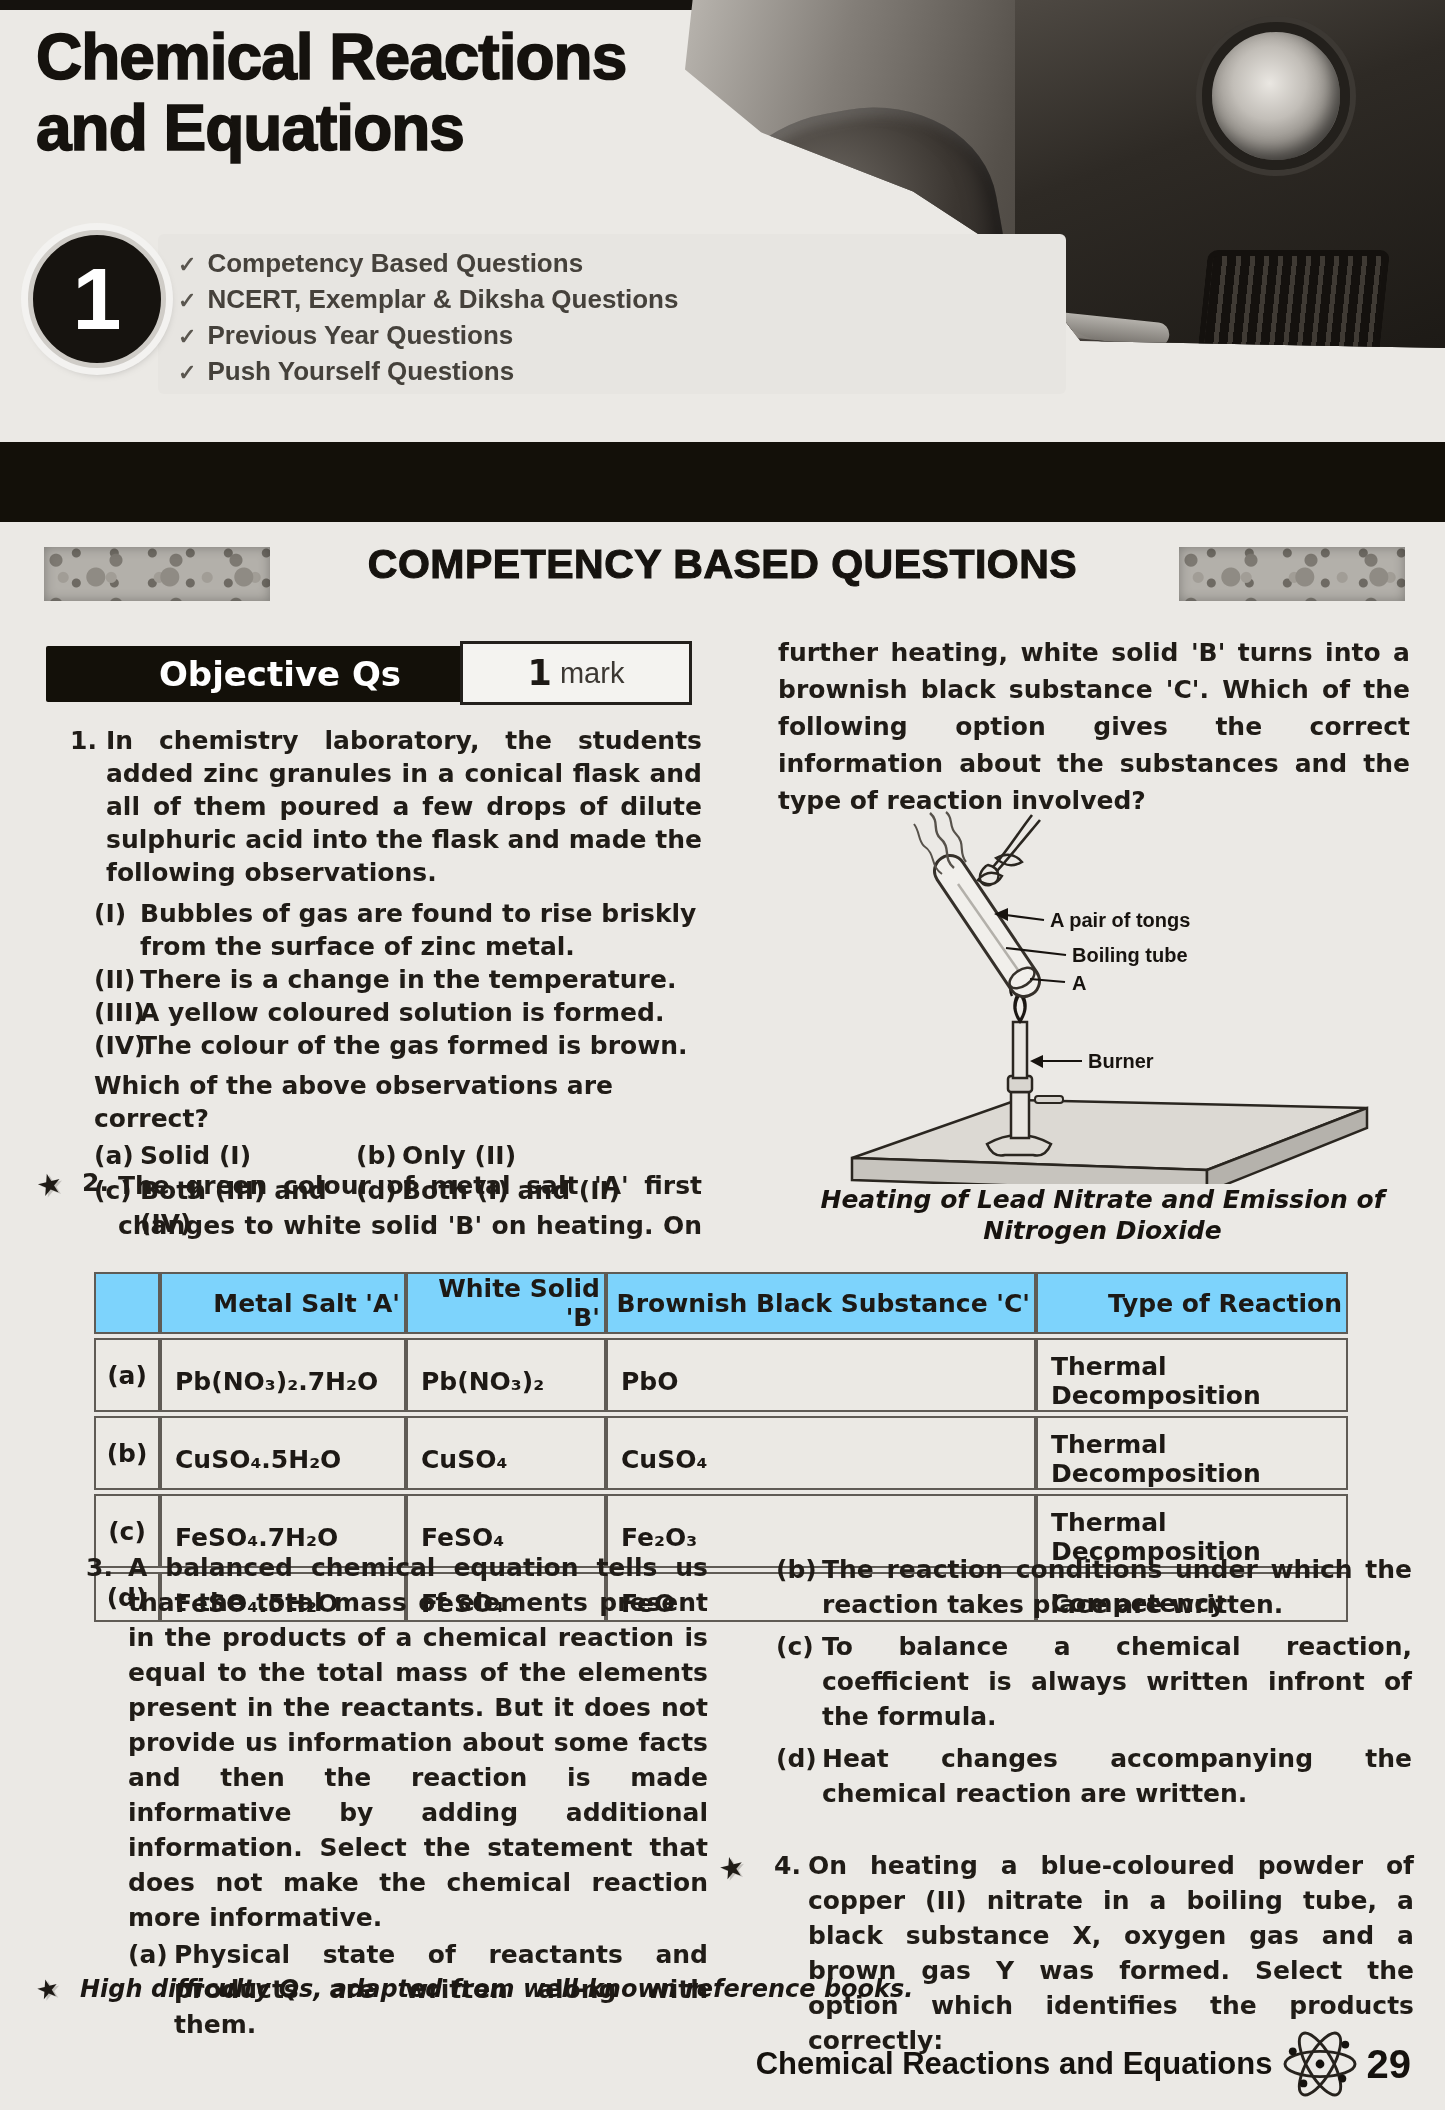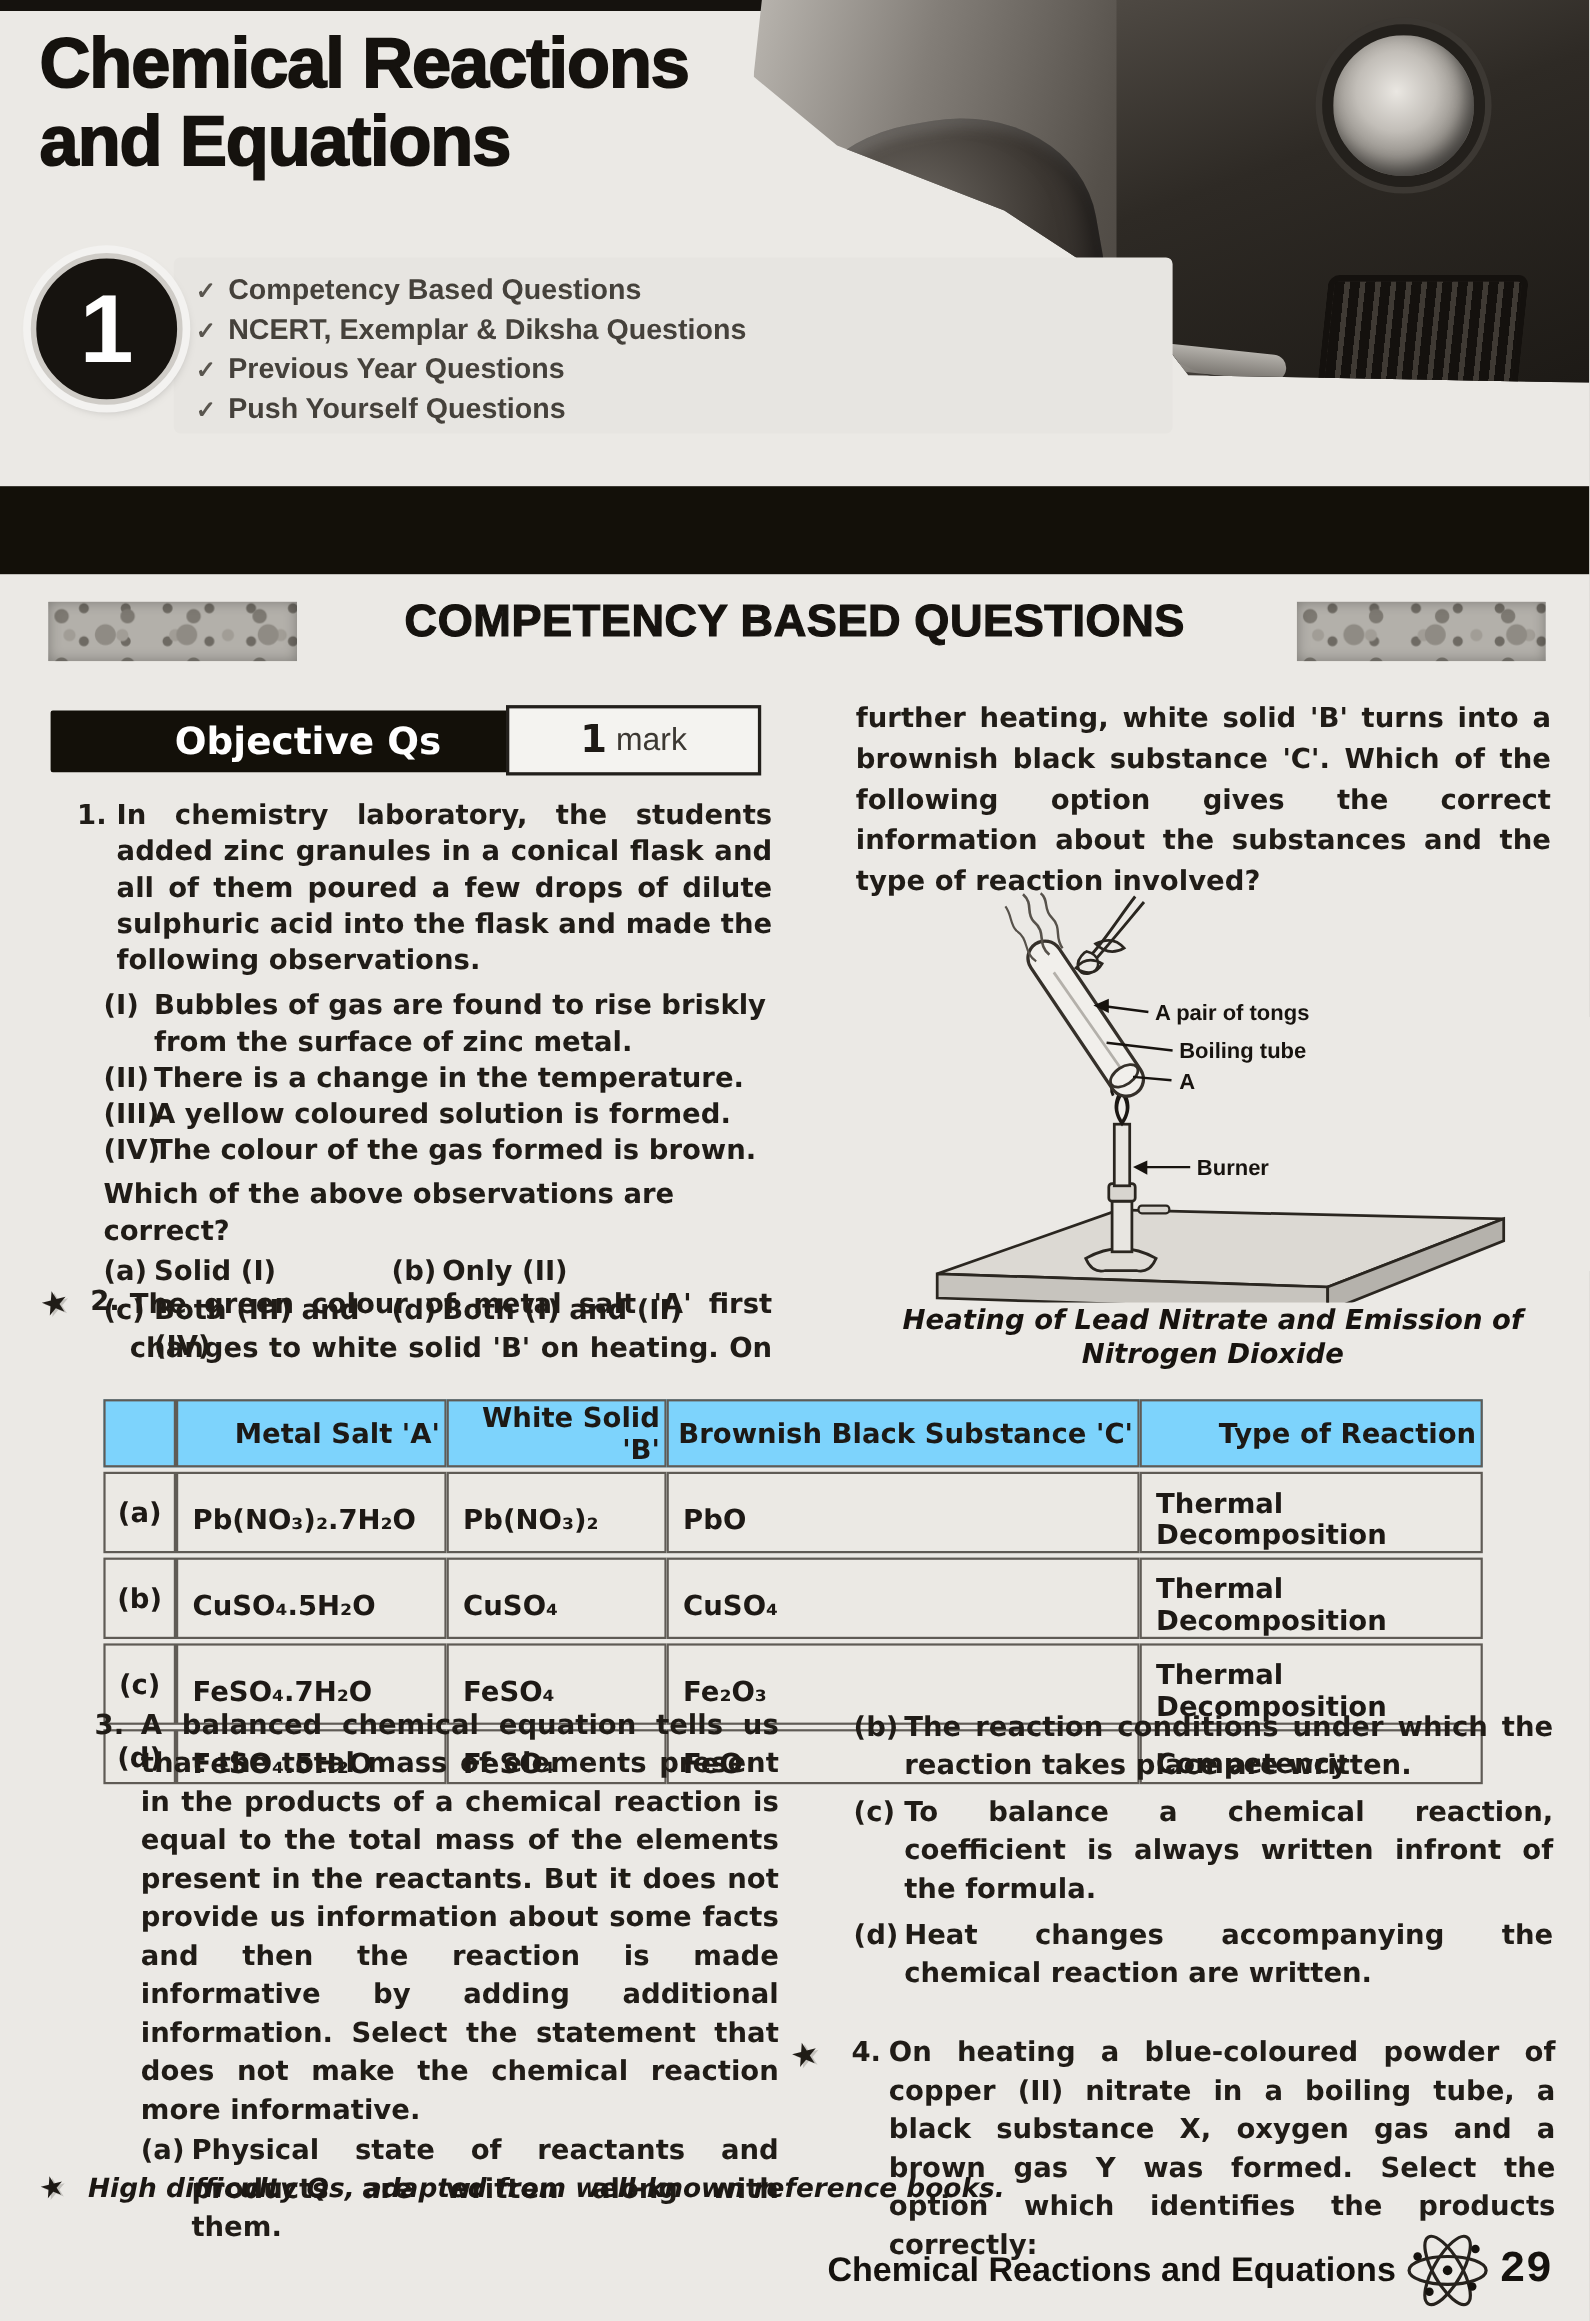--- a/index.html
+++ b/index.html
@@ -95,21 +95,21 @@
   
   .q3wrap{line-height:35px;}
   .suboptrow{display:flex;margin-top:2px;}
   .rb-opt{display:flex;margin-bottom:7px;line-height:35px;}
   
   .footnote{position:absolute;left:36px;top:1972px;display:flex;gap:12px;align-items:flex-start;width:900px;}
   .footnote .star{font-size:26px;width:32px;}
   .footnote-text{font-size:24px;font-weight:bold;font-style:italic;color:#1b1713;padding-top:3px;}
   .footer-bar{position:absolute;right:34px;top:2028px;display:flex;align-items:center;gap:4px;}
   .footer-title{font-family:"Liberation Sans",sans-serif;font-weight:bold;font-size:31px;color:#15120e;}
-  .page-num{font-family:Liberation Mono, monospace;font-weight:bold;font-size:40px;color:#15120e;}
+  .page-num{font-family:Liberation Sans, sans-serif;font-weight:bold;font-size:40px;color:#15120e;}
 </style>
 </head>
 <body>
 
 <div class="page">
 
   <div class="top-strip"></div>
 
   <div class="photo">
     <div class="photo-fender"></div>

